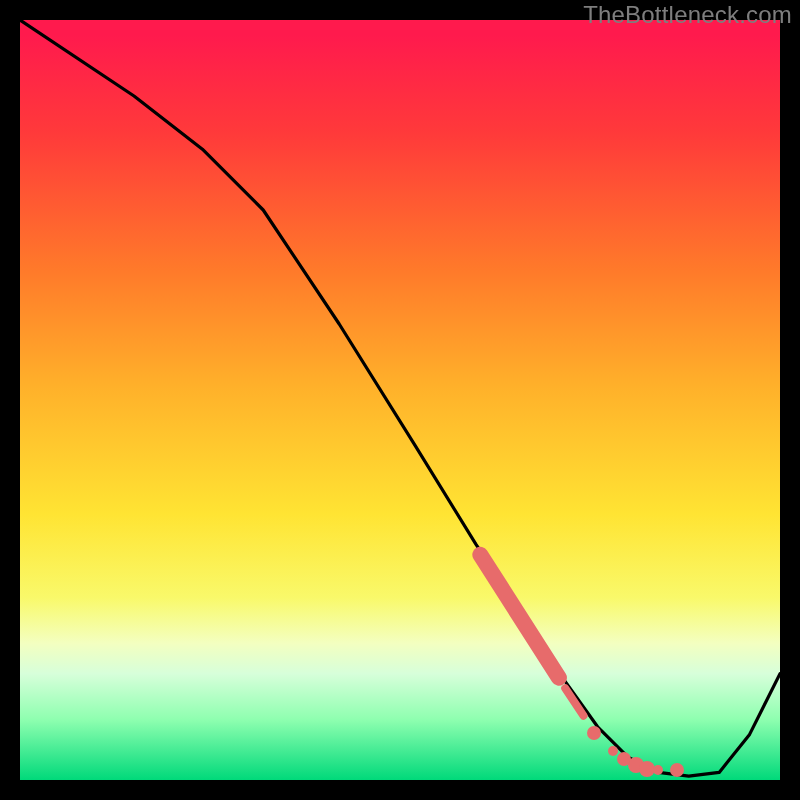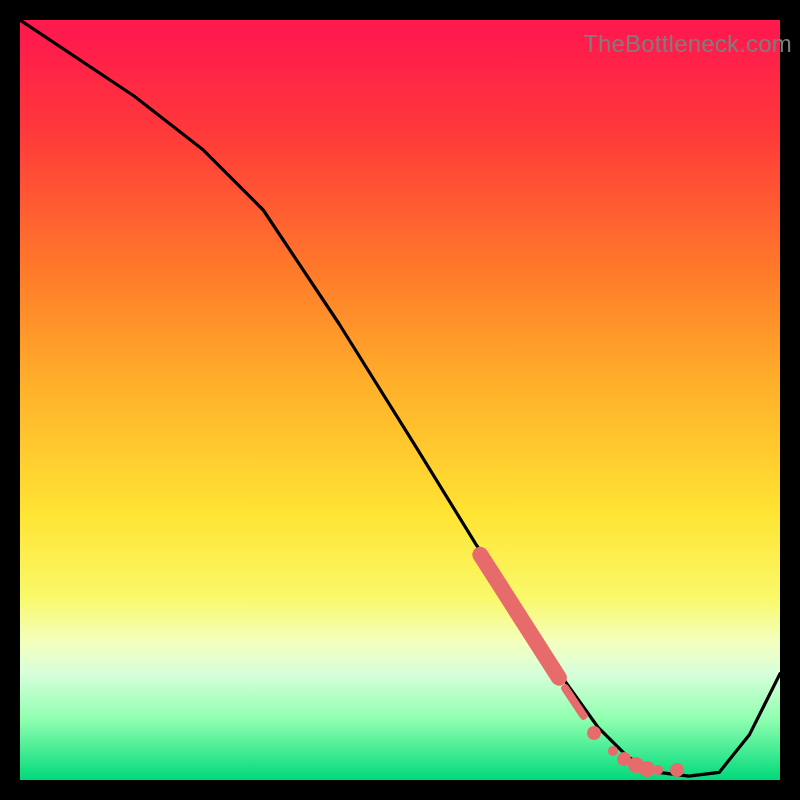--- a/index.html
+++ b/index.html
@@ -30,21 +30,20 @@
       #00d97a 100%
     );
   }
   .brand {
     position: absolute;
     font-family: Arial, Helvetica, sans-serif;
     font-size: 24px;
     color: #7e7e7e;
     font-weight: 400;
     letter-spacing: 0.2px;
-    margin-top: 29px;
   }
   .curve { position: absolute; left: 0; top: 0; }
   .marker, .marker-small {
     position: absolute;
     background: #e76b6b;
     border-radius: 50%;
     transform: translate(-50%, -50%);
   }
   .segment {
     position: absolute;

